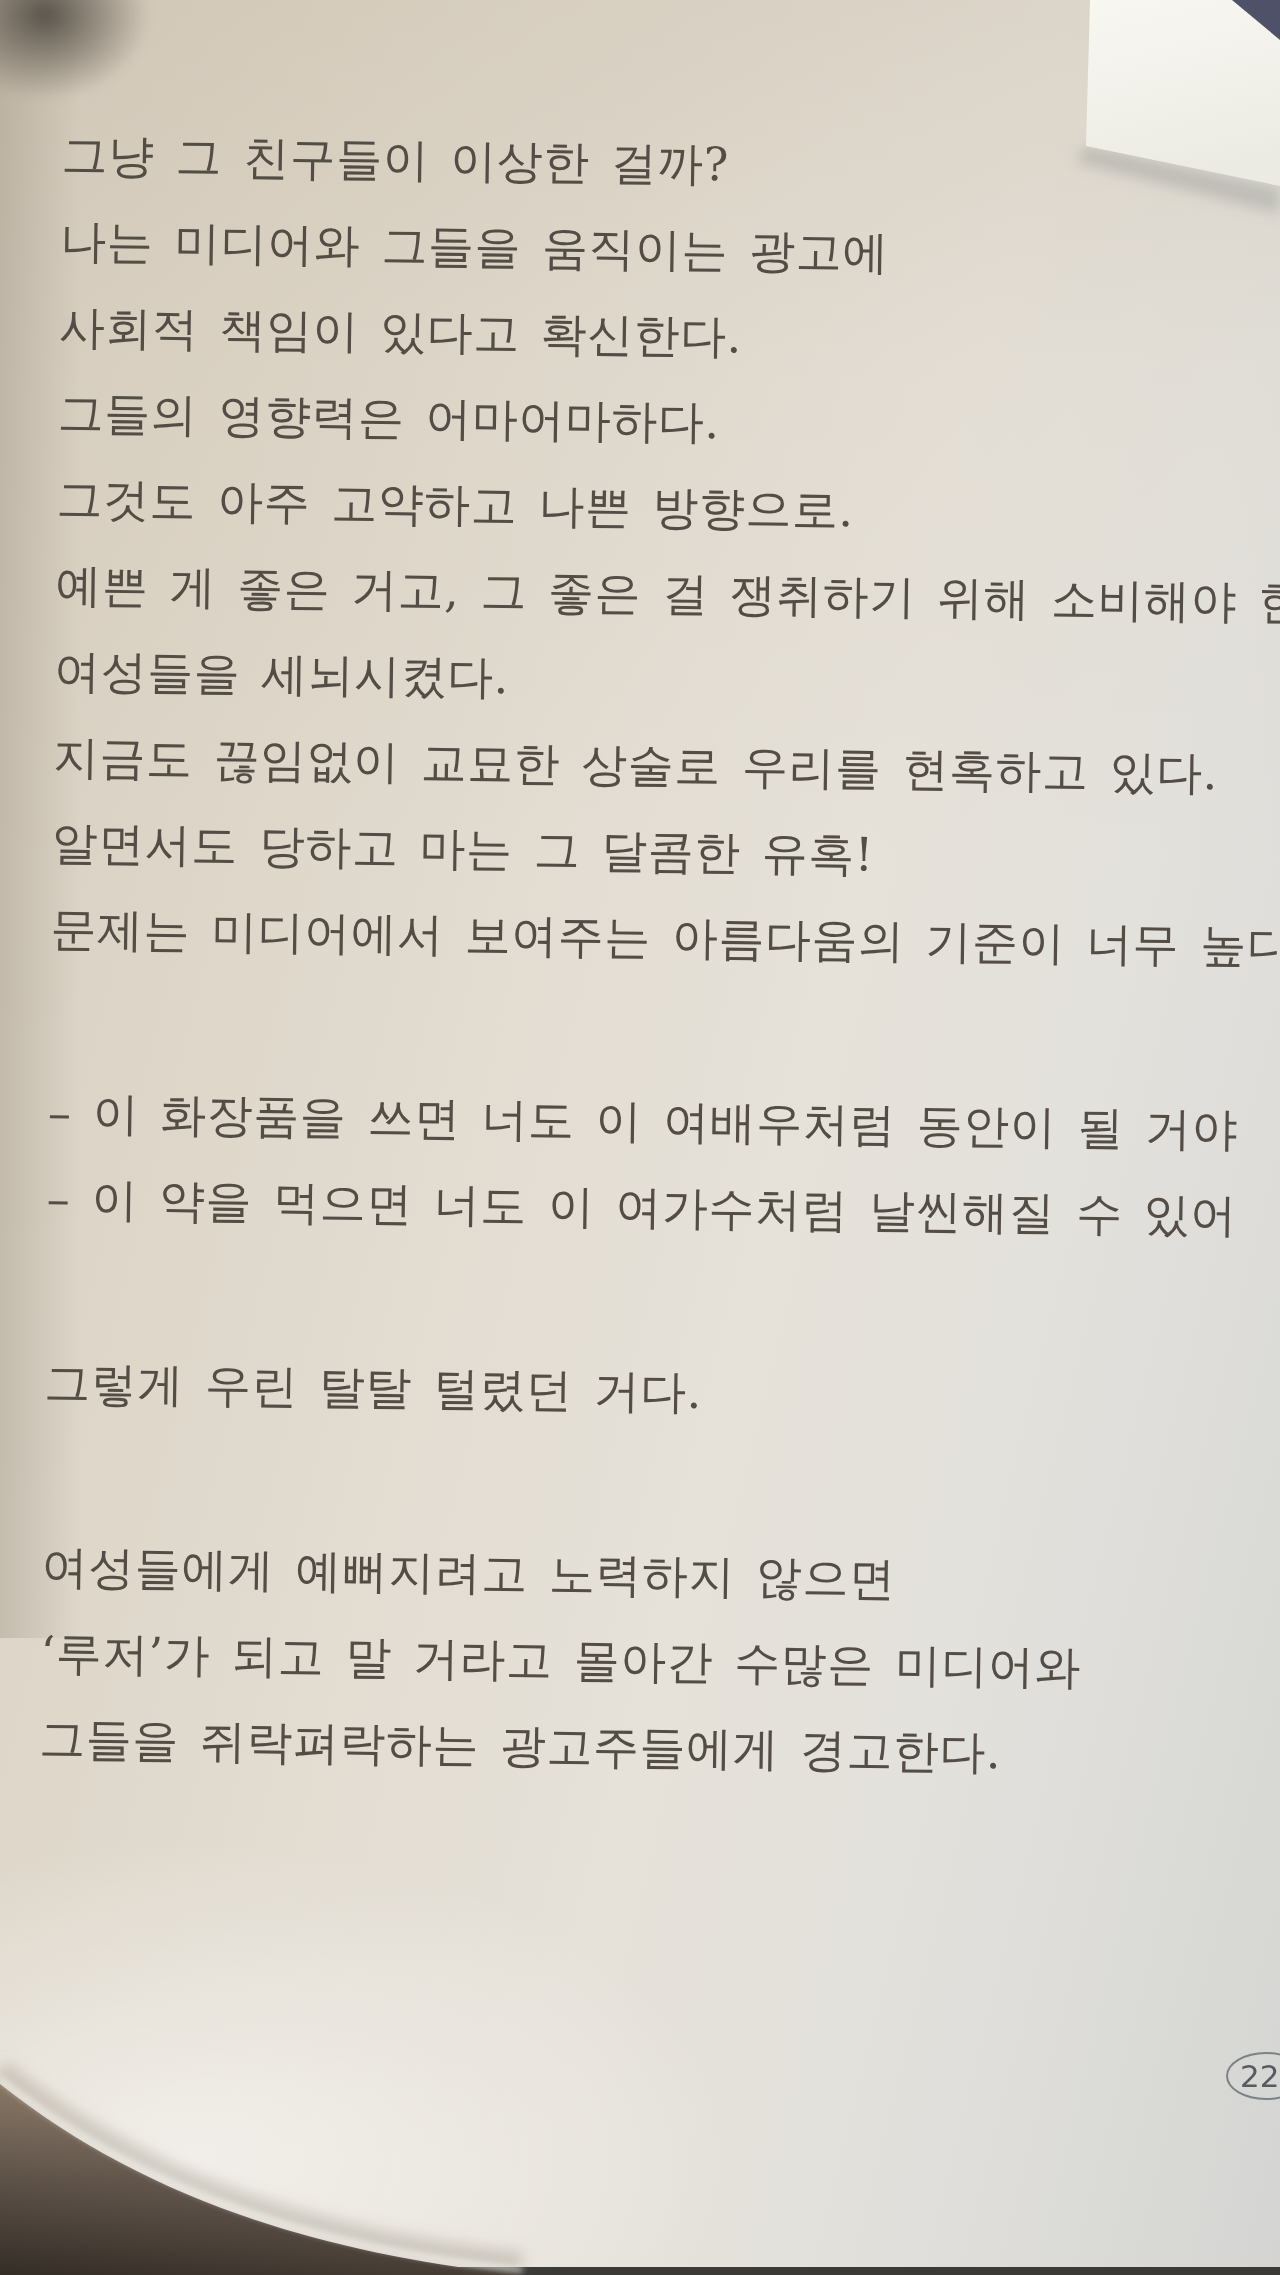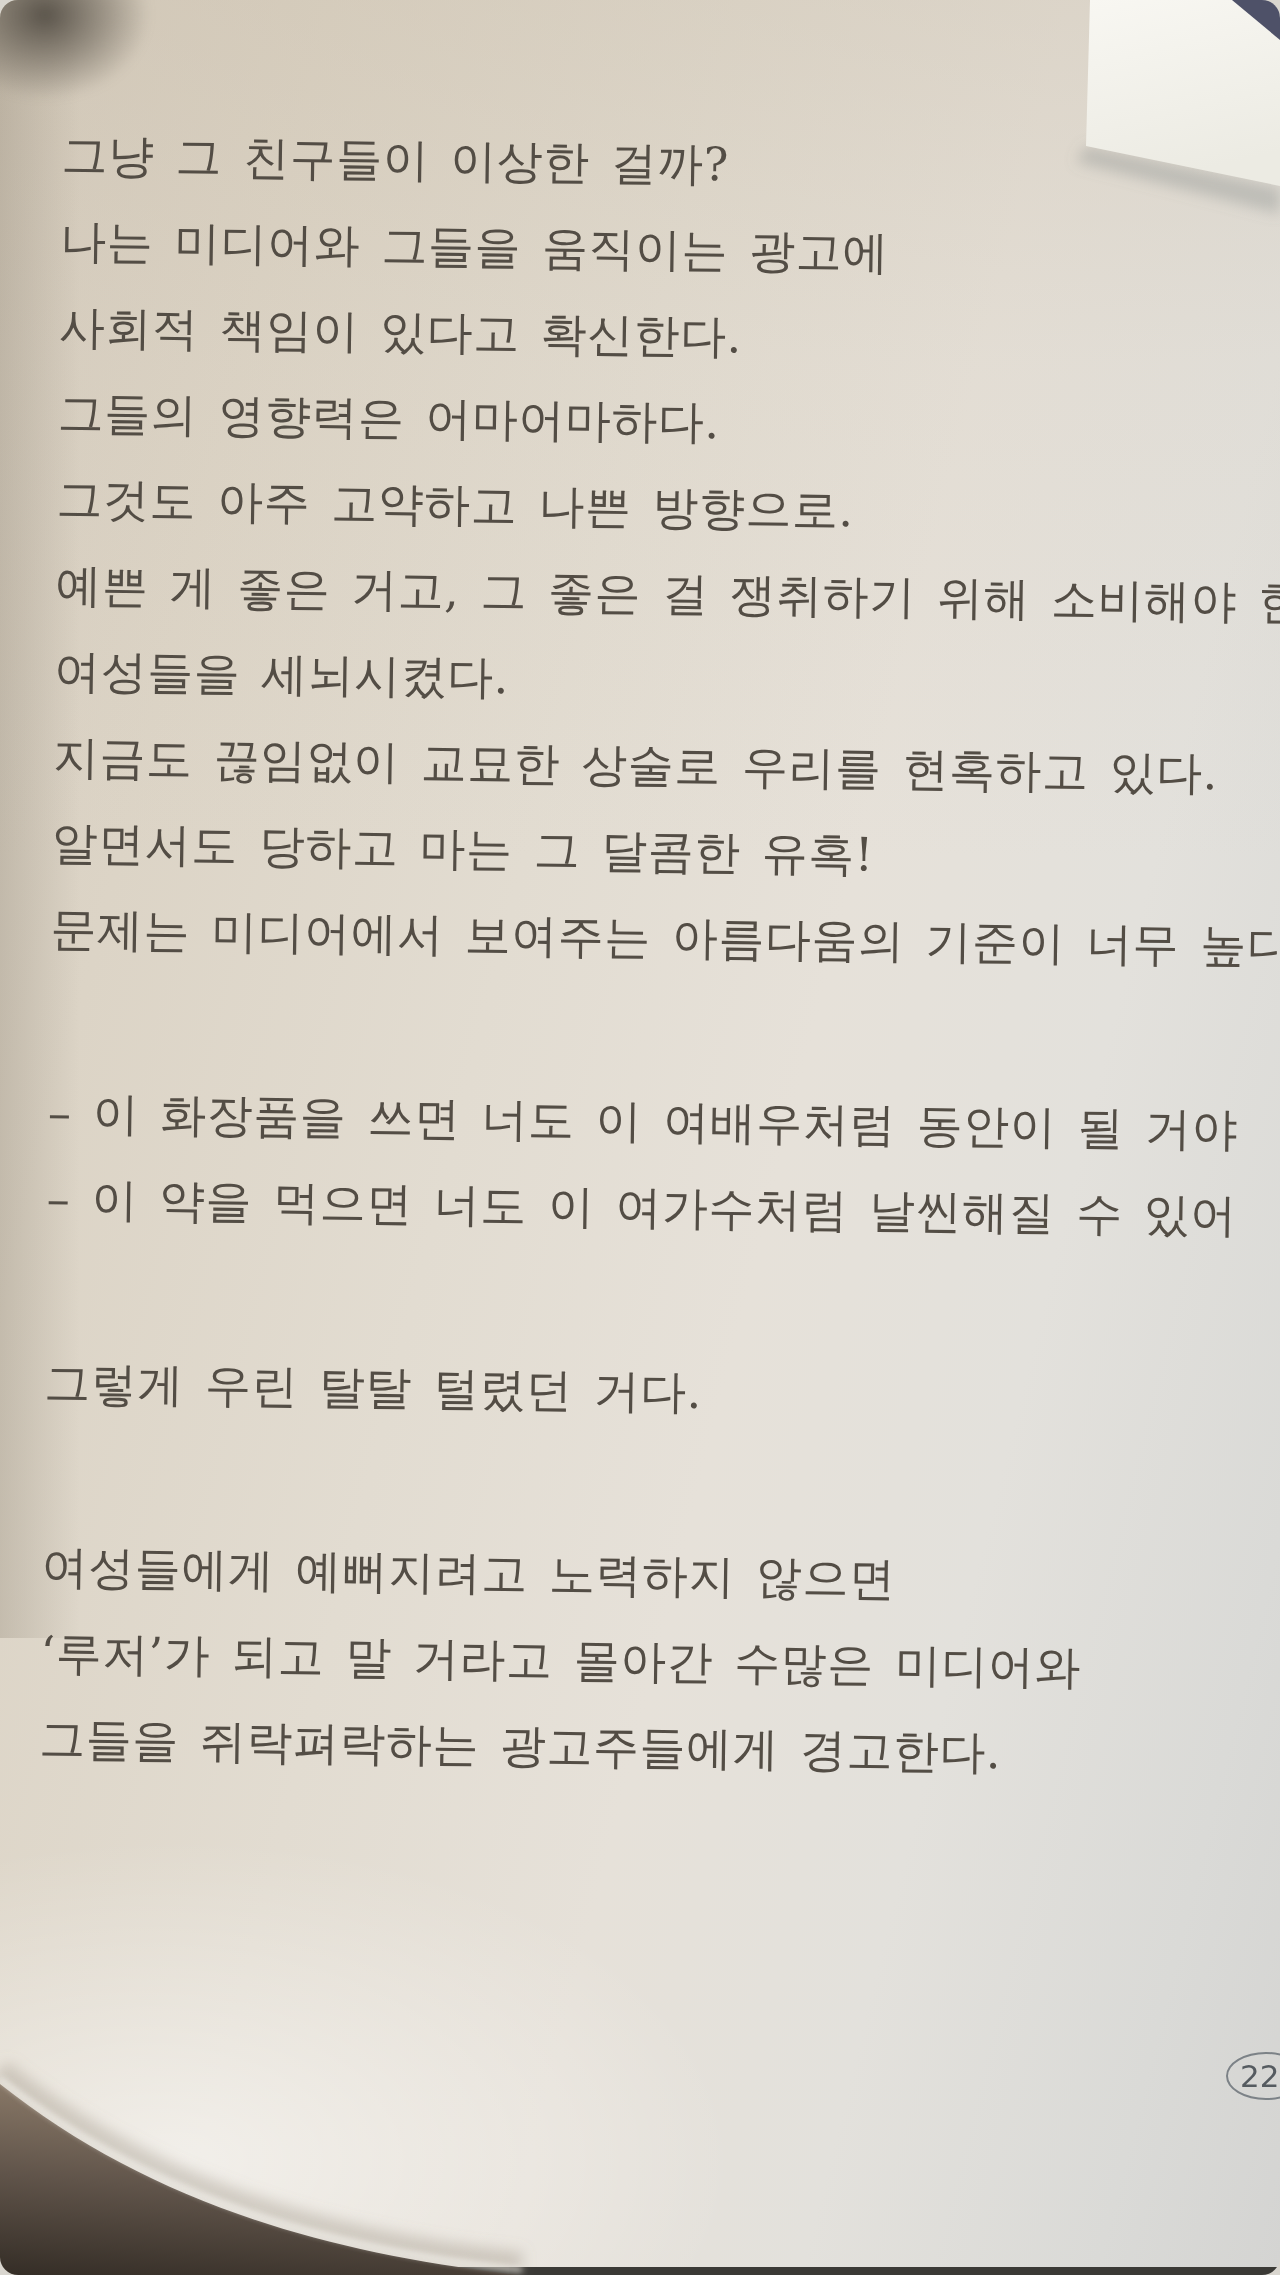--- a/index.html
+++ b/index.html
@@ -6,21 +6,20 @@
     margin: 0; padding: 0;
     width: 1280px; height: 2275px;
     overflow: hidden;
     font-family: "DejaVu Serif", "Liberation Serif", serif;
     background: #d9d6cf;
   }
   .photo {
     position: relative;
     width: 1280px; height: 2275px;
     overflow: hidden;
-    border-radius: 18px;
   }
   
   .page {
     position: absolute; inset: 0;
     background:
       radial-gradient(900px 520px at 14% 95%, rgba(255,255,255,0.55), rgba(255,255,255,0) 62%),
       linear-gradient(180deg, rgba(198,186,166,0.32) 0%, rgba(198,186,166,0.10) 16%, rgba(0,0,0,0) 38%),
       linear-gradient(104deg, var(--page-beige) 0%, #dcd4c6 18%, #e2dcd1 40%, #e6e1d9 58%, #e3e1dc 74%, #dadad7 90%, var(--page-gray) 100%);
   }
   

